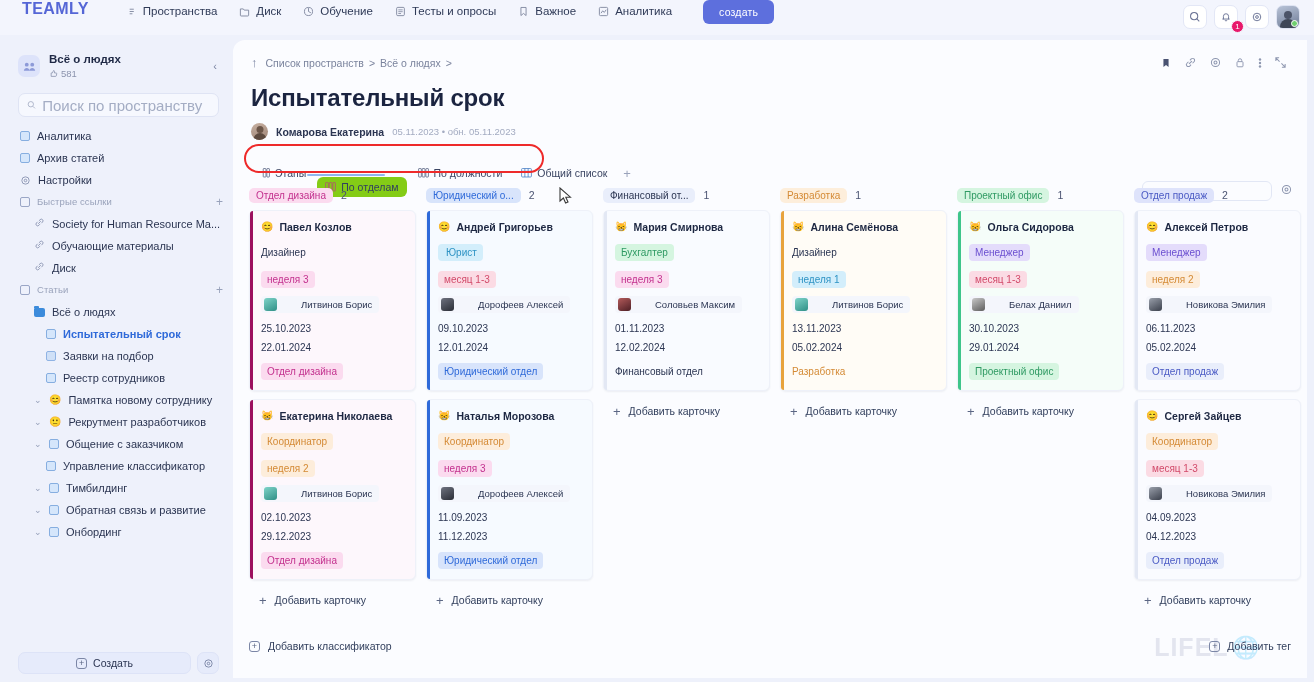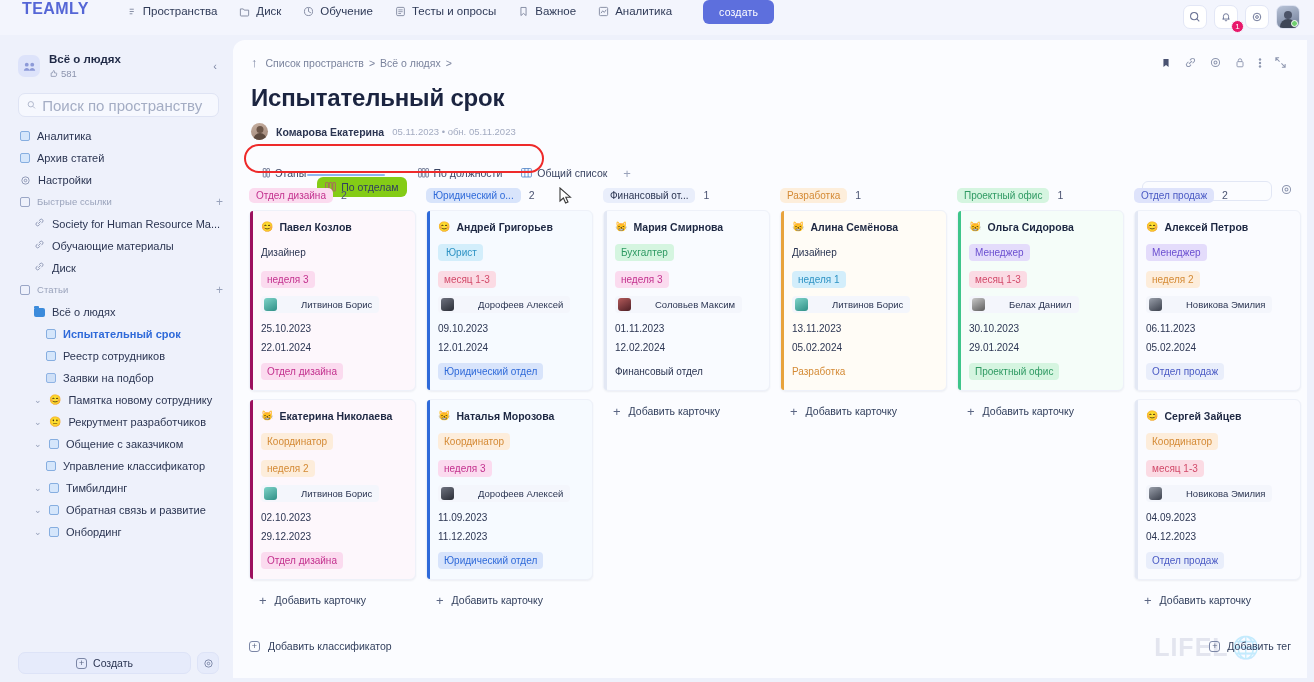--- a/index.html
+++ b/index.html
@@ -416,26 +416,26 @@
       <div class="side-row indent1">
         <span class="folder"></span>
         <span>Всё о людях</span>
       </div>
 
       <div class="side-row indent2 active">
         <span class="sq-icon blue"></span>
         <span>Испытательный срок</span>
       </div>
       <div class="side-row indent2">
+        <span class="sq-icon filled"></span>
+        <span>Заявки на подбор</span>
+      </div>
+      <div class="side-row indent2">
         <span class="sq-icon blue"></span>
         <span>Реестр сотрудников</span>
-      </div>
-      <div class="side-row indent2">
-        <span class="sq-icon filled"></span>
-        <span>Заявки на подбор</span>
       </div>
       <div class="side-row indent1">
         <span class="chev">⌄</span>
         <span class="emoji">😊</span>
         <span>Памятка новому сотруднику</span>
       </div>
       <div class="side-row indent1">
         <span class="chev">⌄</span>
         <span class="emoji">🙂</span>
         <span>Рекрутмент разработчиков</span>

